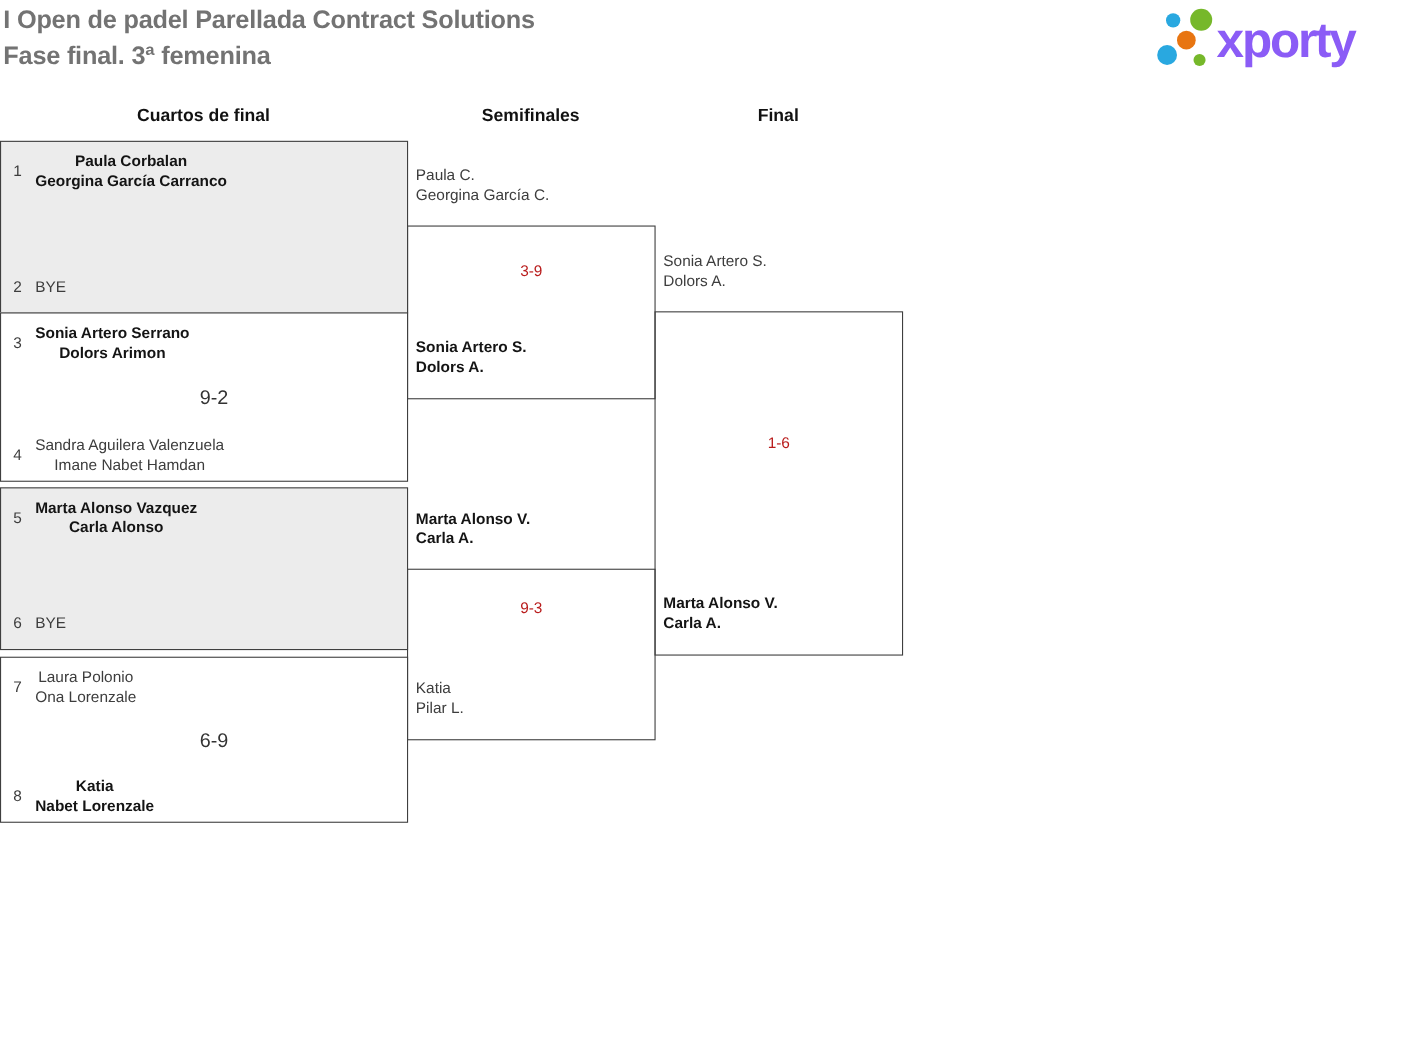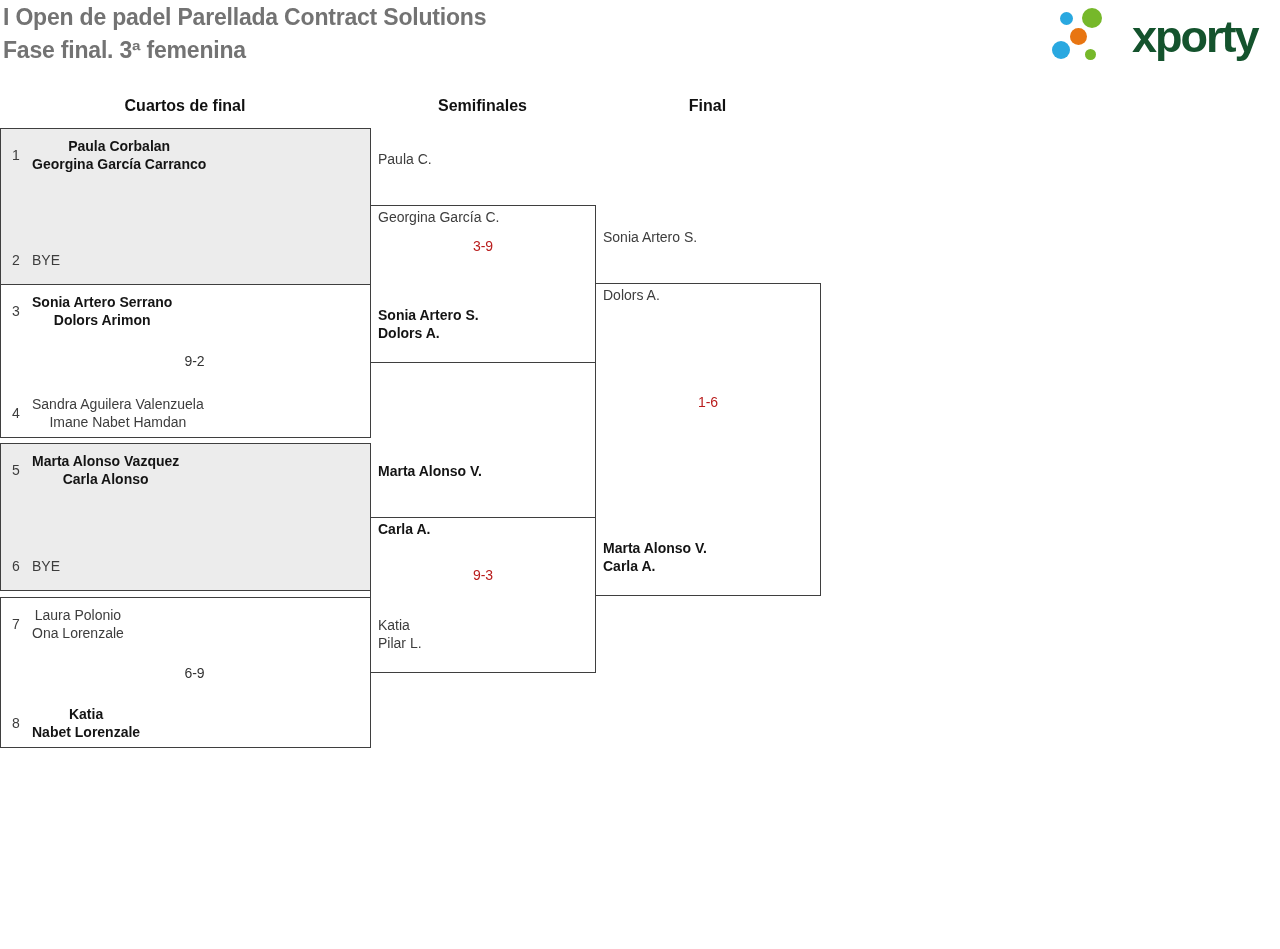--- a/index.html
+++ b/index.html
@@ -22,22 +22,21 @@
   .logo { position:absolute; left:1052px; top:8px; width:222px; height:64px; cursor:pointer; }
   .dot { position:absolute; border-radius:50%; }
   .dot-blue-sm  { left:8px;  top:4px;  width:13px; height:13px; background:#29a8e0; }
   .dot-green-lg { left:30px; top:0;    width:20px; height:20px; background:#76b82a; }
   .dot-orange   { left:18px; top:20px; width:17px; height:17px; background:#e87511; }
   .dot-blue-lg  { left:0;    top:33px; width:18px; height:18px; background:#29a8e0; }
   .dot-green-sm { left:33px; top:41px; width:11px; height:11px; background:#76b82a; }
   .logo-text {
     position:absolute; left:54px; top:-3px;
     font-size:45px; line-height:64px; font-weight:800; letter-spacing:-2px;
-    color:#14532d;
-    margin-left:26px;
+    color:#8b5cf6;
   }
 
   
   .round-header {
     position:absolute; top:96px; font-size:16px; font-weight:700; color:#111;
     text-align:center; line-height:20px;
   }
   .rh-qf { left:0;     width:370px; }
   .rh-sf { left:370px; width:225px; }
   .rh-f  { left:595px; width:225px; }
@@ -55,45 +54,45 @@
   .team-row.pos-top { top:8px; }
   .team-row.pos-bottom { bottom:6px; }
   .seed {
     flex:0 0 14px; width:14px; text-align:center;
     font-size:14px; color:#3d3d3d;
   }
   .team { display:flex; flex-direction:column; font-size:14px; line-height:18px; color:#3d3d3d;text-align:center; }
   .team.bold { font-weight:700; color:#141414; }
   .score {
     position:absolute; left:18px; right:0; top:50%; margin-top:-9px;
-    text-align:center; font-size:14px; line-height:18px; color:#333333;
+    text-align:center; font-size:18px; line-height:18px; color:#333333;
   }
 
   
   .rd-box {
     position:absolute; width:226px; box-sizing:border-box;
     border:1px solid #3f3f3f; background:transparent;
   }
   .sf1 { left:370px; top:205px; height:158px; }
   .sf2 { left:370px; top:517px; height:156px; }
   .fin { left:595px; top:283px; height:313px; }
   .adv {
     position:absolute; left:7px; height:36px;
     display:flex; flex-direction:column;
     font-size:14px; line-height:18px; color:#3d3d3d; white-space:nowrap;
   }
-  .adv.pos-top { top:-56px;gap:40px; }
+  .adv.pos-top { top:-56px; }
   .adv.pos-bottom { bottom:20px; }
   .adv.bold { font-weight:700; color:#141414; }
   .rd-score {
     position:absolute; left:0; right:0; text-align:center;
     font-size:14px; line-height:18px; color:#b91c1c;
   }
   .sf1 .rd-score { top:31px; }
-  .sf2 .rd-score { top:48px; }
+  .sf2 .rd-score { top:25px; }
   .fin .rd-score { top:109px; }
 </style>
 </head>
 <body>
 
 <div class="stage">
 
   <h1 class="title" style="margin:0;">
     <span class="tline">I Open de padel Parellada Contract Solutions</span>
     <span class="tline">Fase final. 3ª femenina</span>

